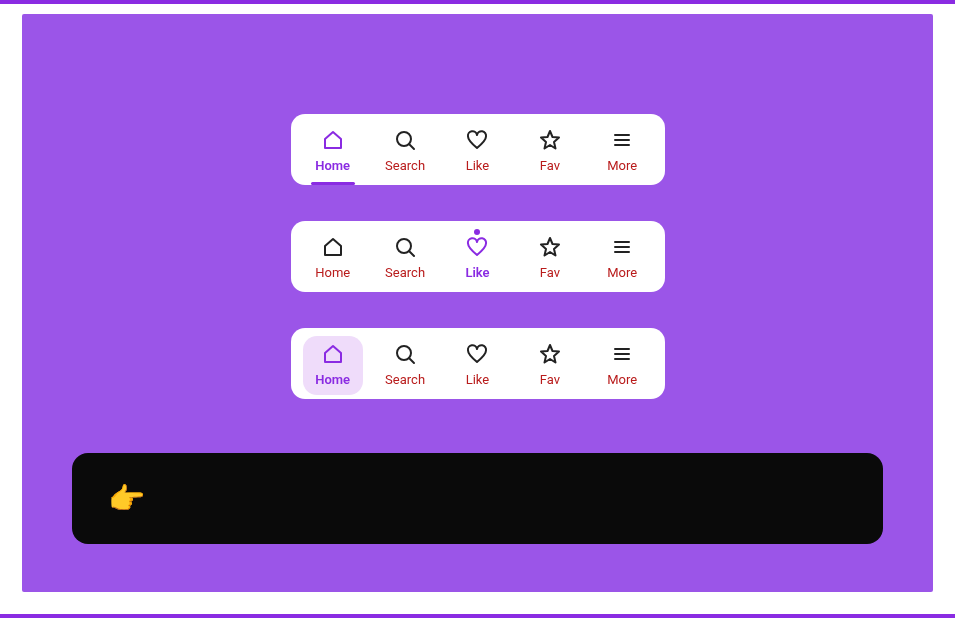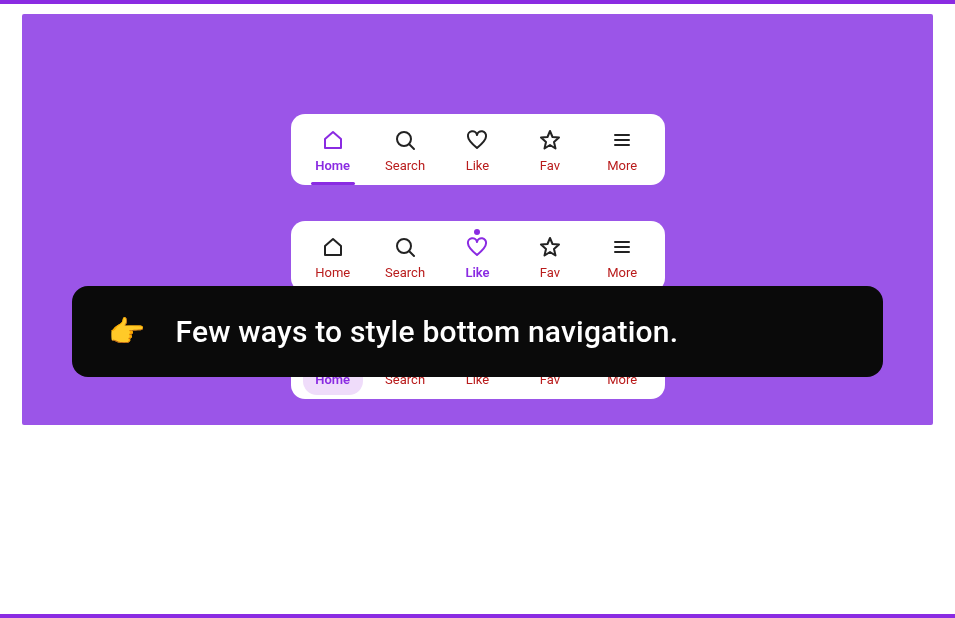--- a/index.html
+++ b/index.html
@@ -14,21 +14,21 @@
   .stripe-top, .stripe-bottom {
     position: absolute; left: 0; right: 0; height: 5px; background: #8a2be2;
   }
   .stripe-top { top: -1px; }
   .stripe-bottom { bottom: -1px; }
 
   .stage {
     margin: 10px 22px 12px;
     background: #9b55e8;
     border-radius: 2px;
-    height: 411px;
+    height: 578px;
     position: relative;
     display: flex;
     flex-direction: column;
     align-items: center;
     padding-top: 100px;
   }
 
   .navbar {
     width: 374px;
     background: #fff;
@@ -221,17 +221,16 @@
             <line class="ico" x1="5" y1="7" x2="19" y2="7"></line>
             <line class="ico" x1="5" y1="12" x2="19" y2="12"></line>
             <line class="ico" x1="5" y1="17" x2="19" y2="17"></line>
           </svg>
         <span class="nav-label">More</span>
       </div>
     </div>
 
     <div class="caption">
       <span class="emoji">👉</span>
-      <span>Few ways to style bottom navigation.</span>
     </div>
 
   </div>
 </div>
 
 </body></html>

